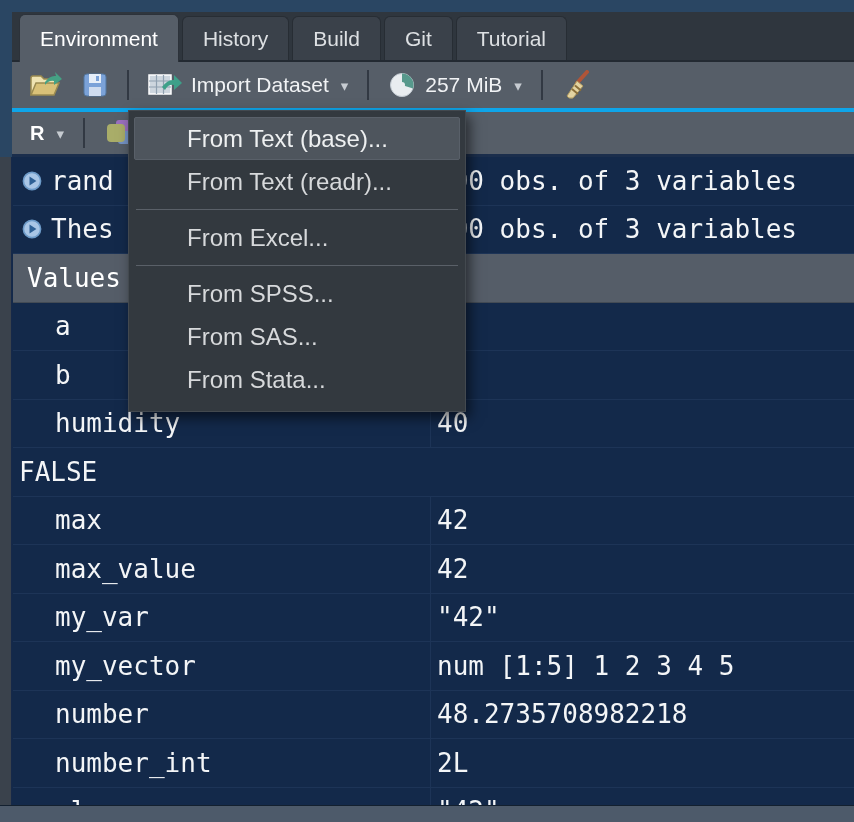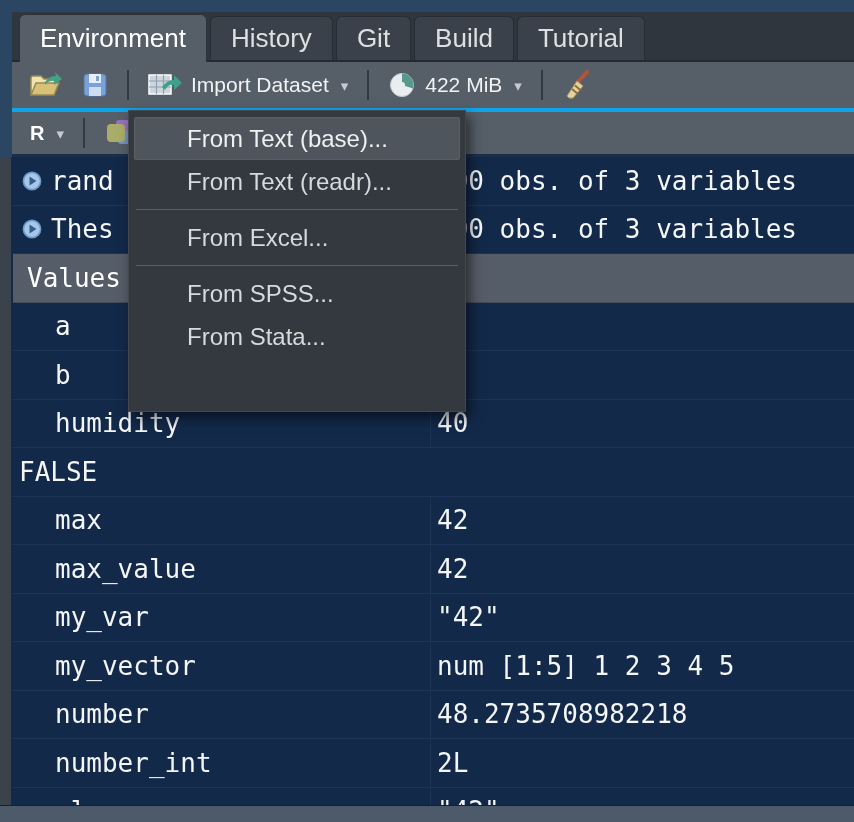--- a/index.html
+++ b/index.html
@@ -10,21 +10,21 @@
   }
   
   .tabbar{
     position:absolute;left:12px;top:12px;right:0;height:50px;
     background:#2f363e;border-bottom:2px solid #232a32;box-sizing:border-box;
     display:flex;align-items:flex-end;gap:3px;padding-left:7px;z-index:1;
   }
   .tab{
     height:44px;background:#3a414a;border:1px solid #272d34;border-bottom:none;
     border-radius:6px 6px 0 0;display:flex;align-items:center;padding:0 20px;
-    color:#dde0e3;font-size:26px;box-sizing:border-box;cursor:default;
+    color:#dde0e3;font-size:21px;box-sizing:border-box;cursor:default;
   }
   .tab.active{
     height:48px;margin-bottom:-2px;background:#565e68;color:#ffffff;
     border-color:#2c323a;z-index:3;position:relative;
   }
   
   .toolbar{
     position:absolute;left:12px;right:0;background:#565e68;
     display:flex;align-items:center;box-sizing:border-box;
   }
@@ -80,24 +80,24 @@
 <body>
 
 <div class="tabbar">
     <div class="tab active">
       <span>Environment</span>
     </div>
     <div class="tab">
       <span>History</span>
     </div>
     <div class="tab">
+      <span>Build</span>
+    </div>
+    <div class="tab">
       <span>Git</span>
-    </div>
-    <div class="tab">
-      <span>Build</span>
     </div>
     <div class="tab">
       <span>Tutorial</span>
     </div>
   </div>
 
 <div class="toolbar" id="toolbar1">
   <div class="tbtn">
     <span>
       <svg width="34" height="28" viewBox="0 0 34 28">
@@ -131,21 +131,21 @@
   </div>
   <div class="vsep"></div>
   <div class="tbtn">
     <span>
       <svg width="28" height="28" viewBox="0 0 28 28">
         <circle cx="14" cy="14" r="11.5" fill="#e9edf0" stroke="#c3cbd2"></circle>
         <path d="M14 14 L14 2.5 A11.5 11.5 0 0 1 25 17.5 Z" fill="#57998c"></path>
         <circle cx="14" cy="14" r="3" fill="#e9edf0"></circle>
       </svg>
     </span>
-    <span>422 MiB</span>
+    <span>257 MiB</span>
     <span class="caret">▾</span>
   </div>
   <div class="vsep"></div>
   <div class="tbtn">
     <span>
       <svg width="30" height="30" viewBox="0 0 30 30">
         <line x1="25" y1="2" x2="15" y2="13" stroke="#b05538" stroke-width="4" stroke-linecap="round"></line>
         <path d="M5 26 L15 11 L21 16 L11 28 Q6 29 5 26 Z" fill="#e3d3a2" stroke="#b09a5e"></path>
         <path d="M10 19 l6 5 M13 15.5 l6 5" stroke="#8a6f3a" stroke-width="2"></path>
       </svg>
@@ -266,16 +266,17 @@
     </div>
 </div>
 
 <div class="menu">
     <div class="menu-item highlighted">From Text (base)...</div>
     <div class="menu-item">From Text (readr)...</div>
     <div class="menu-sep"></div>
     <div class="menu-item">From Excel...</div>
     <div class="menu-sep"></div>
     <div class="menu-item">From SPSS...</div>
+    <div class="menu-item">From SAS...</div>
     <div class="menu-item">From Stata...</div>
   </div>
 
 <div class="bottombar"></div>
 
 </body></html>

